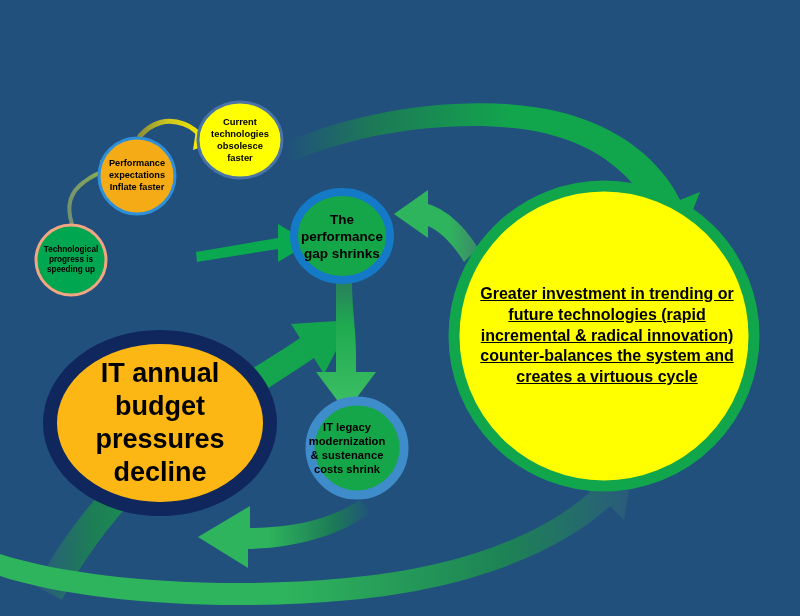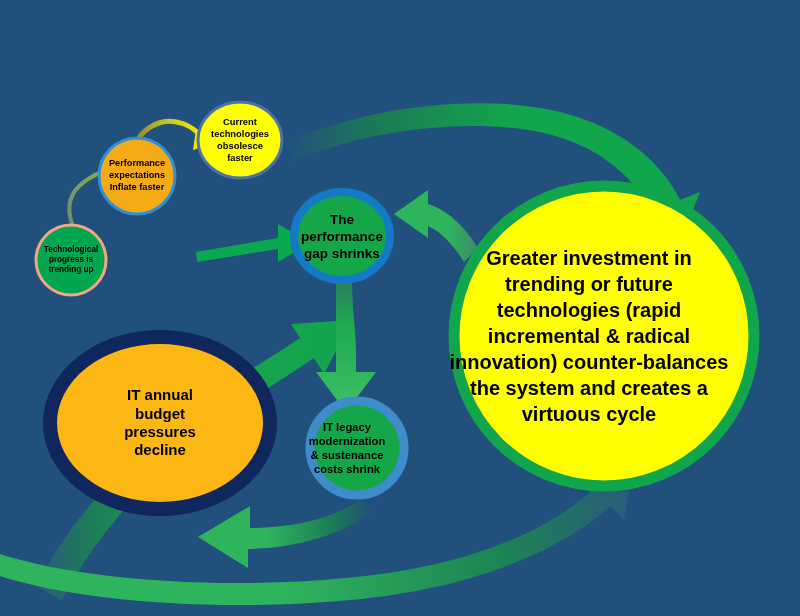--- a/index.html
+++ b/index.html
@@ -31,22 +31,22 @@
     font-weight: bold;
     line-height: 1.12;
     pointer-events: none;
     white-space: pre-line;
   }
   .lbl-tech      { left: 33px;  top: 222px; width: 76px;  height: 76px;  font-size: 8.2px;  line-height: 1.25; }
   .lbl-perf-exp  { left: 96px;  top: 135px; width: 82px;  height: 82px;  font-size: 9.2px;  line-height: 1.3; }
   .lbl-current   { left: 196px; top: 100px; width: 88px;  height: 80px;  font-size: 9.4px;  line-height: 1.3; }
   .lbl-gap       { left: 294px; top: 192px; width: 96px;  height: 88px;  font-size: 13.5px; line-height: 1.26; }
   .lbl-legacy    { left: 300px; top: 404px; width: 94px;  height: 88px;  font-size: 11.2px; line-height: 1.26; }
-  .lbl-budget    { left: 62px;  top: 350px; width: 196px; height: 146px; font-size: 15px;   line-height: 1.22; }
-  .lbl-greater   { left: 448px; top: 215px; width: 282px; height: 242px; font-size: 20px; line-height: 1.3; }
+  .lbl-budget    { left: 62px;  top: 350px; width: 196px; height: 146px; font-size: 27px;   line-height: 1.22; }
+  .lbl-greater   { left: 466px; top: 215px; width: 282px; height: 242px; font-size: 16px; line-height: 1.3; text-decoration: underline; }
 </style>
 </head>
 <body>
 
 <div id="canvas">
 
   <svg id="svg-layer" viewBox="0 0 800 616" xmlns="http://www.w3.org/2000/svg">
     <defs>
       <linearGradient id="gradFadeRight" x1="0" y1="0" x2="1" y2="0">
         <stop offset="0%" stop-color="#21507d"></stop>
@@ -211,21 +211,21 @@
       <ellipse cx="137" cy="176" rx="38" ry="38" fill="#f5ab16" stroke="#2f8fd8" stroke-width="3"></ellipse>
     </g>
 
     <g>
       <ellipse cx="71" cy="260" rx="35" ry="35" fill="#00a650" stroke="#f4a582" stroke-width="3"></ellipse>
     </g>
   </svg>
 
   <div class="node-label lbl-tech">Technological
 progress is
-trending up</div>
+speeding up</div>
 
   <div class="node-label lbl-perf-exp">Performance
 expectations
 Inflate faster</div>
 
   <div class="node-label lbl-gap">The
 performance
 gap shrinks</div>
 
   <div class="node-label lbl-current">Current

